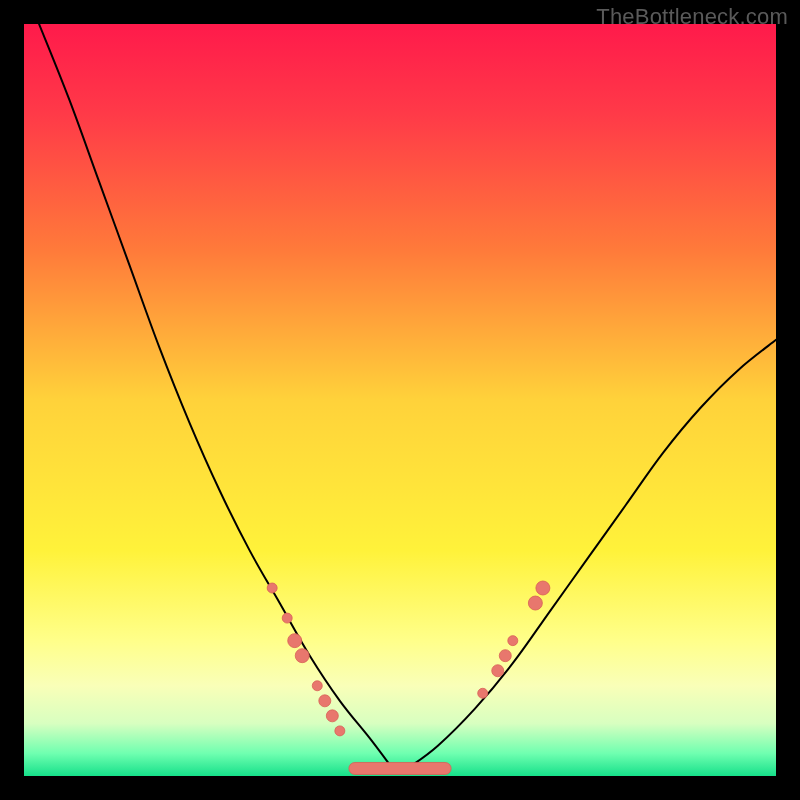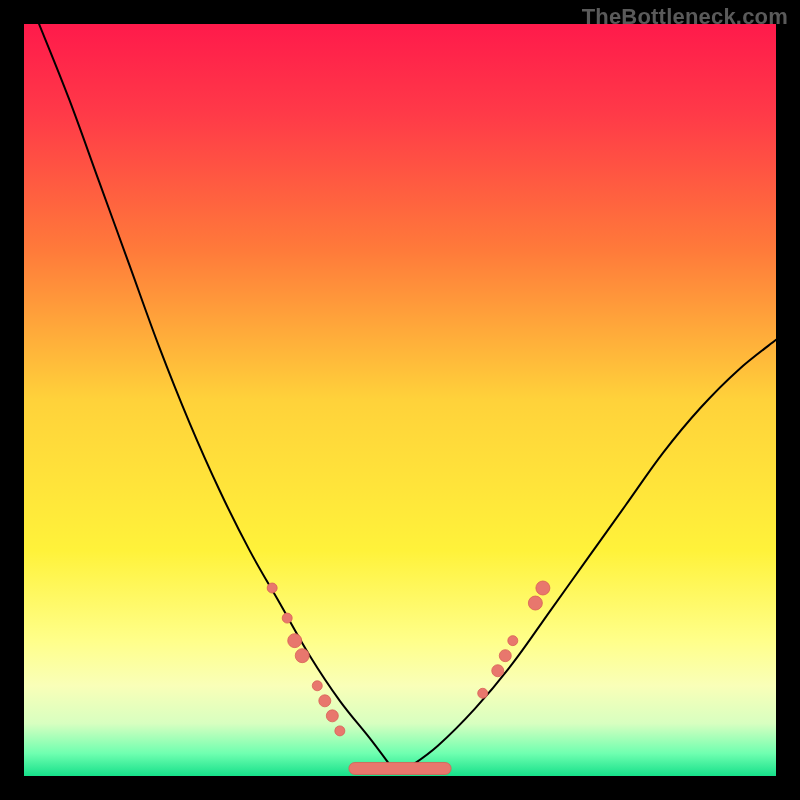--- a/index.html
+++ b/index.html
@@ -25,21 +25,21 @@
     top: 0;
     width: 752px;
     height: 752px;
   }
   .watermark {
     position: absolute;
     top: 4px;
     right: 12px;
     color: #5a5a5a;
     font-size: 22px;
-    font-weight: 700;
+    font-weight: 400;
     letter-spacing: 0.2px;
   }
   svg { display: block; }
 </style>
 </head>
 <body>
 
 <div class="frame">
   <svg class="plot-area" width="752" height="752" viewBox="0 0 752 752">
     <defs>

